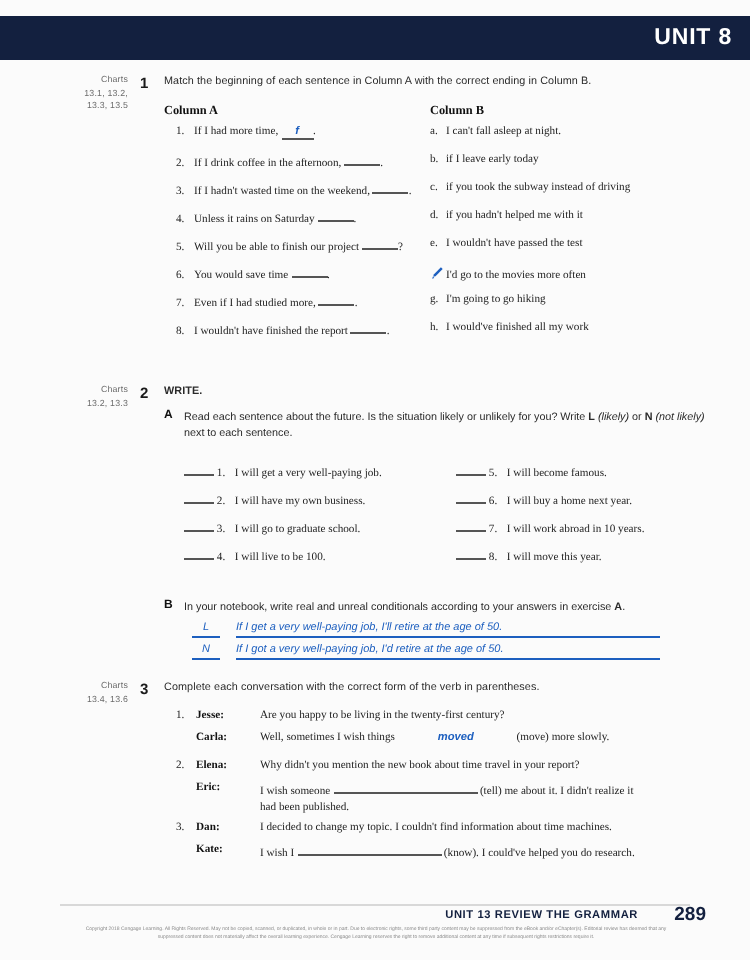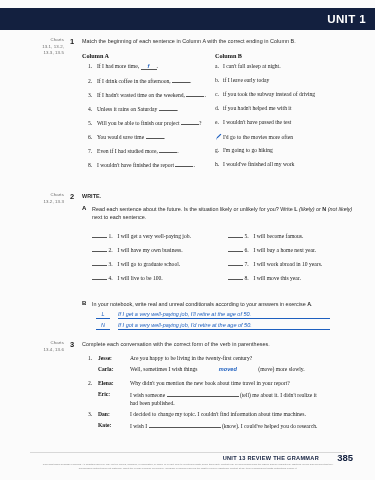--- a/index.html
+++ b/index.html
@@ -137,21 +137,21 @@
     font-size:2.5px;line-height:1.45;color:#8a8a8a;text-align:center;
   }
 </style>
 </head>
 <body>
 
 <div class="page">
 
   <div class="header">
     <div class="hdr-left"></div>
-    <div class="hdr-unit">UNIT 1</div>
+    <div class="hdr-unit">UNIT 8</div>
   </div>
 
   <div class="charts" style="top:37px;">
     <div>Charts</div>
     <div>13.1, 13.2,<br>13.3, 13.5</div>
   </div>
   <div class="exnum" style="top:37px;">1</div>
   <div class="exdir" style="top:37px;">Match the beginning of each sentence in Column A with the correct ending in Column B.</div>
 
   <div class="colhead" style="top:52px;left:82px;">Column A</div>
@@ -237,16 +237,16 @@
       <div class="dline" style="top: 391px; left: 130px; width: 215px;"><span>I wish someone</span> <span class="blank" style="width:72px"></span> <span>(tell) me about it. I didn't realize it</span><br><span>had been published.</span></div>
       <div class="dnum" style="top: 411px; left: 88px;">3.</div>
       <div class="spk" style="top: 411px; left: 98px;">Dan:</div>
       <div class="dline" style="top: 411px; left: 130px; width: 215px;"><span>I decided to change my topic. I couldn't find information about time machines.</span></div>
       <div class="spk" style="top: 422px; left: 98px;">Kate:</div>
       <div class="dline" style="top: 422px; left: 130px; width: 215px;"><span>I wish I</span> <span class="blank" style="width:72px"></span> <span>(know). I could've helped you do research.</span></div>
     </div>
 
   <div class="foot-rule"></div>
   <div class="foot-title">UNIT 13   REVIEW THE GRAMMAR</div>
-  <div class="foot-page">385</div>
+  <div class="foot-page">289</div>
   <div class="copyright">Copyright 2018 Cengage Learning. All Rights Reserved. May not be copied, scanned, or duplicated, in whole or in part. Due to electronic rights, some third party content may be suppressed from the eBook and/or eChapter(s). Editorial review has deemed that any suppressed content does not materially affect the overall learning experience. Cengage Learning reserves the right to remove additional content at any time if subsequent rights restrictions require it.</div>
 
 </div>
 
 </body></html>

